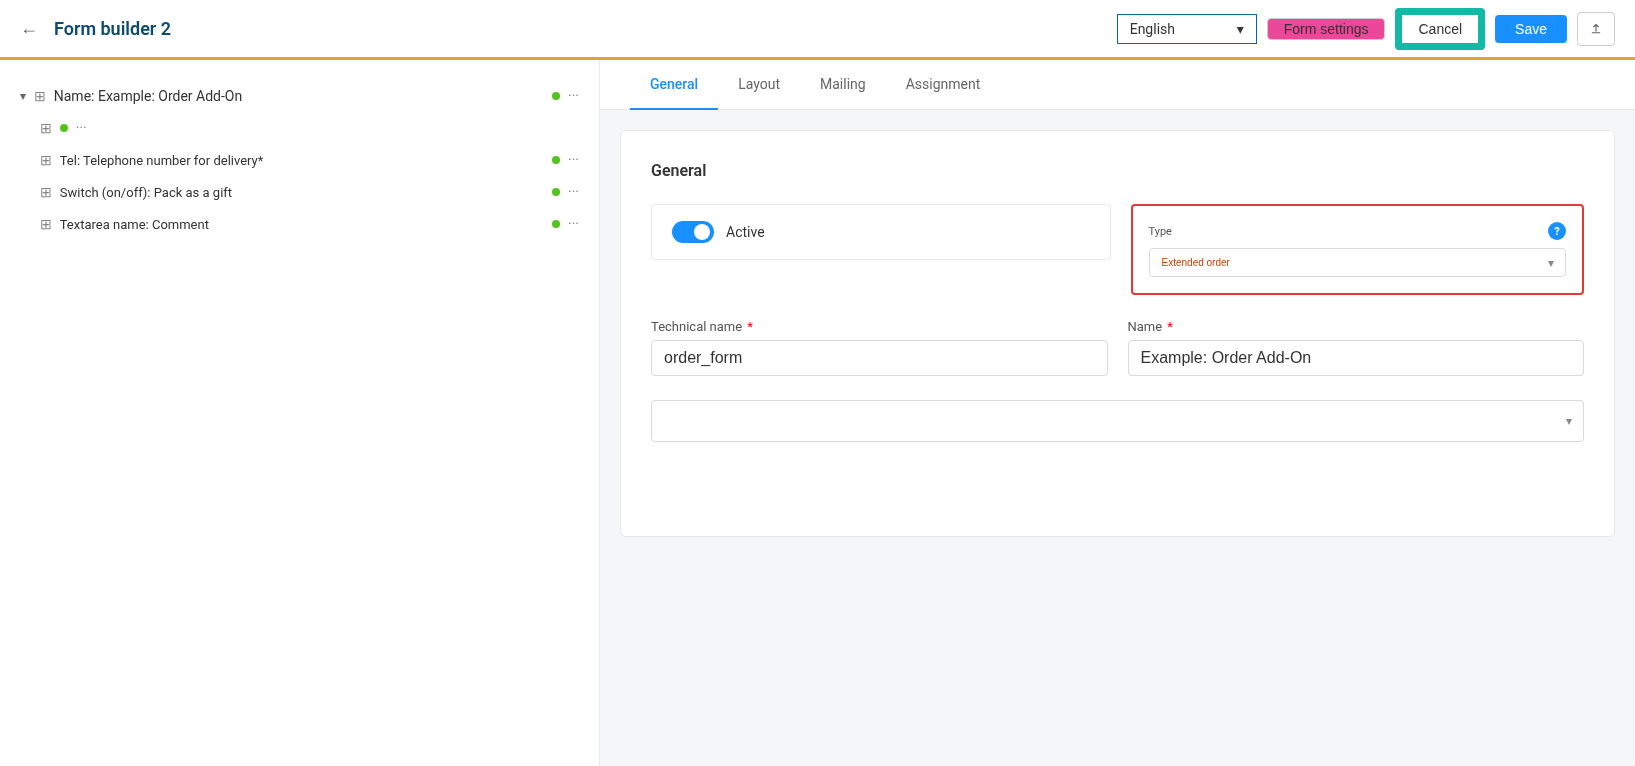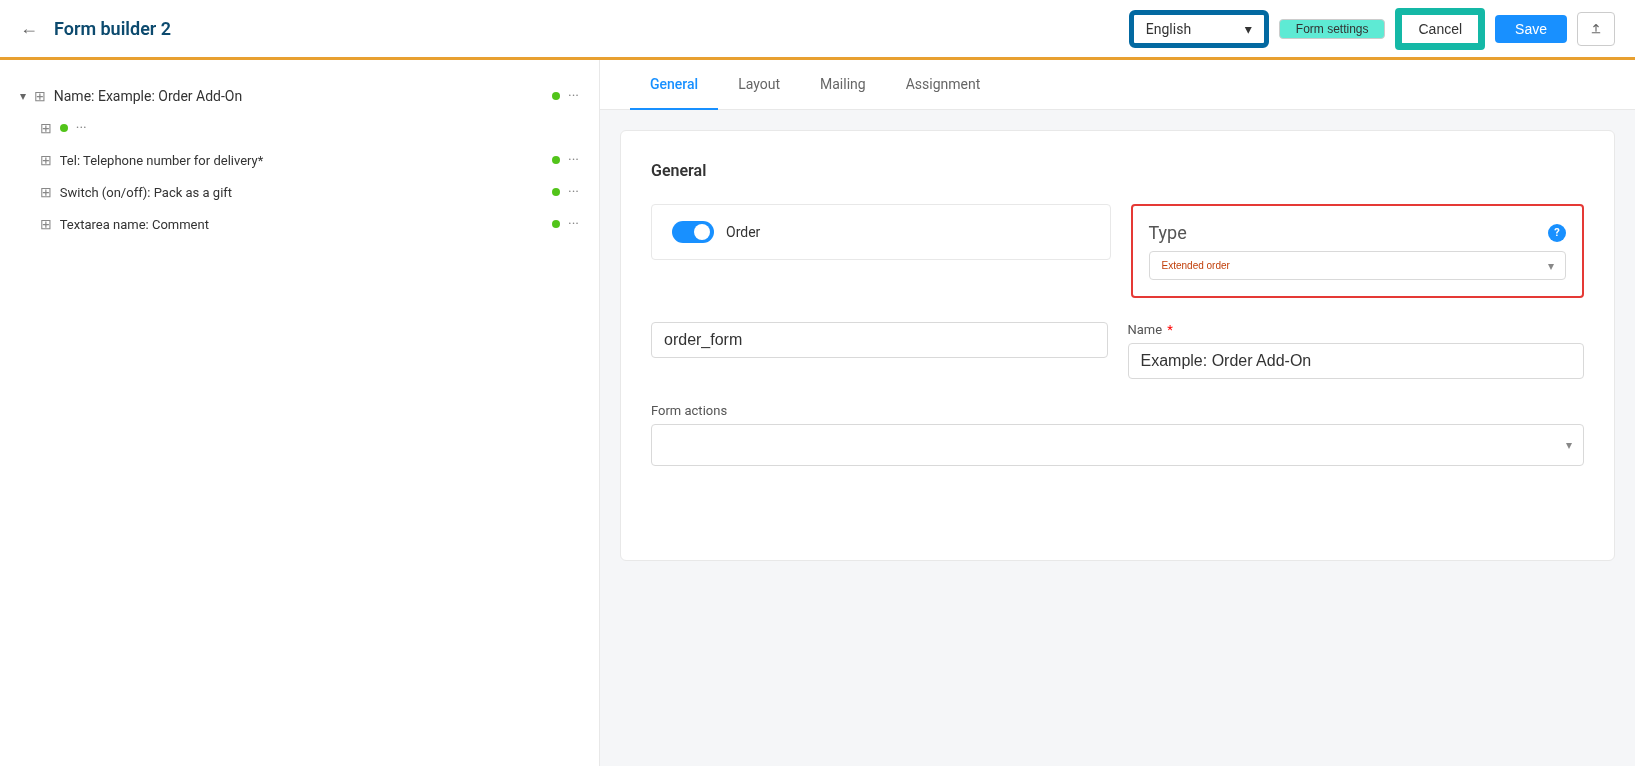--- a/index.html
+++ b/index.html
@@ -14,27 +14,27 @@
     }
     .header-left { display: flex; align-items: center; gap: 16px; }
     .back-btn {
       background: none; border: none; cursor: pointer; font-size: 18px; color: #666;
       display: flex; align-items: center;
     }
     .page-title { font-size: 18px; font-weight: 600; color: #0c4a6e; }
     .header-right { display: flex; align-items: center; gap: 10px; }
 
     .lang-select {
-      display: flex; align-items: center; border: 5px solid #0369a1; border-radius: 6px;
+      display: flex; align-items: center; border: 1px solid #0369a1; border-radius: 0;
       padding: 6px 12px; cursor: pointer; background: #fff; gap: 8px;
       font-size: 14px; min-width: 140px; justify-content: space-between;
     }
     .form-settings-btn {
-      border: 1px solid #ccc; background: #5eead4; border-radius: 4px;
-      padding: 2px 16px; cursor: pointer; font-size: 12px; color: #333;
+      border: 1px solid #ccc; background: #ec4899; border-radius: 4px;
+      padding: 2px 16px; cursor: pointer; font-size: 14px; color: #333;
     }
     .cancel-btn {
       border: 7px solid #14b8a6; background: #fff; border-radius: 4px;
       padding: 6px 16px; cursor: pointer; font-size: 14px; color: #333;
     }
     .save-btn {
       background: #1890ff; color: #fff; border: none; border-radius: 4px;
       padding: 6px 20px; cursor: pointer; font-size: 14px; font-weight: 500;
     }
     .upload-btn {
@@ -126,21 +126,21 @@
       transition: left 0.2s;
     }
     .active-label { font-size: 14px; color: #333; }
 
     
     .type-box {
       border: 2px solid #e53935; border-radius: 4px; padding: 16px;
       flex: 1;
     }
     .type-label-row { display: flex; align-items: center; justify-content: space-between; margin-bottom: 8px; }
-    .type-label { font-size: 18px; color: #555; }
+    .type-label { font-size: 11px; color: #555; }
     .help-icon {
       width: 18px; height: 18px; background: #1890ff; border-radius: 50%;
       display: flex; align-items: center; justify-content: center;
       color: #fff; font-size: 11px; font-weight: bold; cursor: pointer;
     }
 
     
     .panel-spacer { height: 40px; }
   </style>
 </head>
@@ -218,21 +218,21 @@
       <div class="tab">Assignment</div>
     </div>
 
     <div class="general-panel">
       <div class="panel-title">General</div>
 
       <div class="form-row">
 
         <div class="active-box">
           <div class="toggle-switch"></div>
-          <span class="active-label">Order</span>
+          <span class="active-label">Active</span>
         </div>
 
         <div class="type-box">
           <div class="type-label-row">
             <span class="type-label">Type</span>
             <div class="help-icon">?</div>
           </div>
           <div class="select-wrapper">
             <select>
               <option>Extended order</option>
@@ -241,35 +241,37 @@
             </select>
             <span class="chevron">▾</span>
           </div>
         </div>
 
       </div>
 
       <div class="form-row">
 
         <div class="form-group">
+          <label class="form-label">
+            <span>Technical name</span><span class="required"> *</span>
+          </label>
           <input class="form-input" type="text" value="order_form" style="">
         </div>
 
         <div class="form-group">
           <label class="form-label">
             <span>Name</span><span class="required"> *</span>
           </label>
           <input class="form-input" type="text" value="Example: Order Add-On" style="">
         </div>
 
       </div>
 
       <div class="form-row">
         <div class="form-group">
-          <label class="form-label">Form actions</label>
           <div class="select-wrapper">
             <select style="width:100%; border:1px solid #d9d9d9; border-radius:4px; padding:8px 36px 8px 12px; font-size:14px; color:#333; background:#fff; outline:none; cursor:pointer; appearance:none; min-height:42px;">
               <option value=""></option>
             </select>
             <span class="chevron">▾</span>
           </div>
         </div>
       </div>
 
       <div class="panel-spacer"></div>

